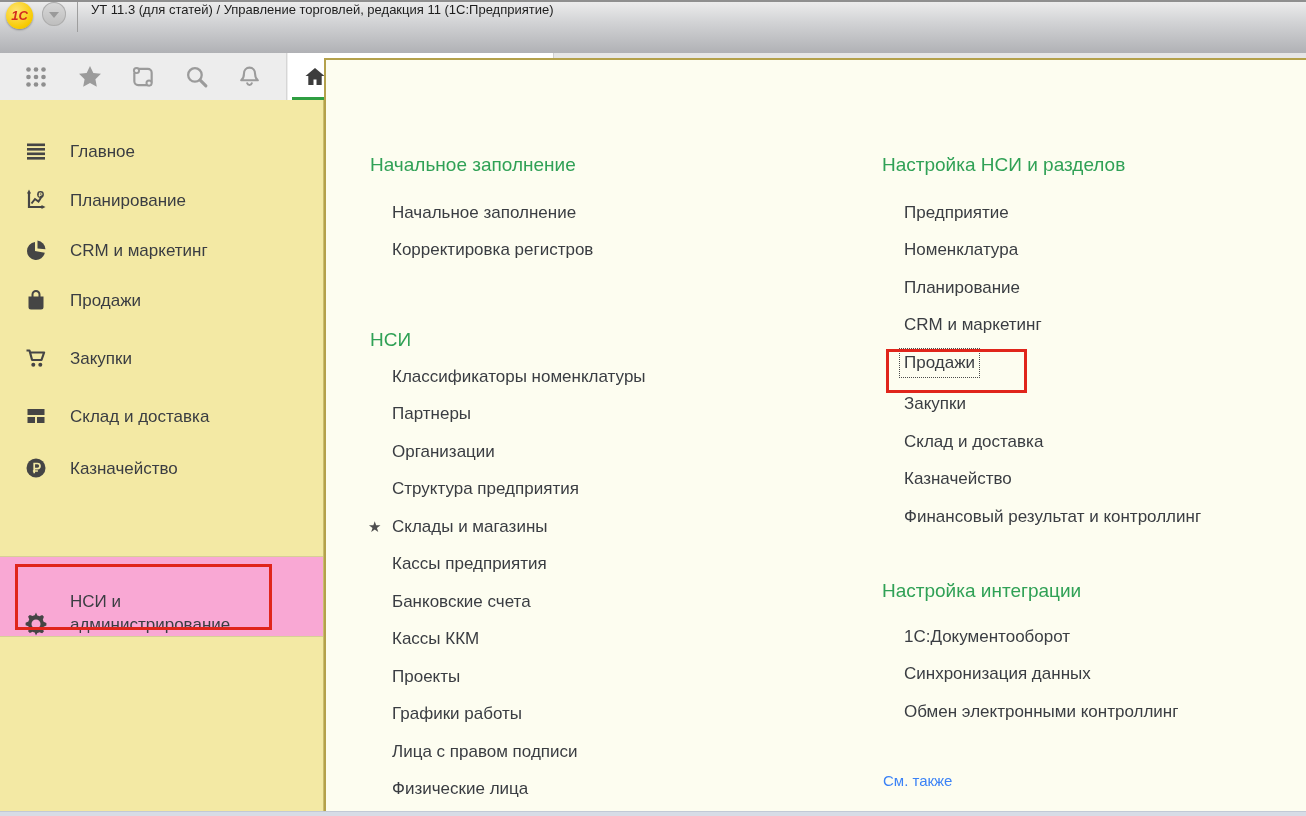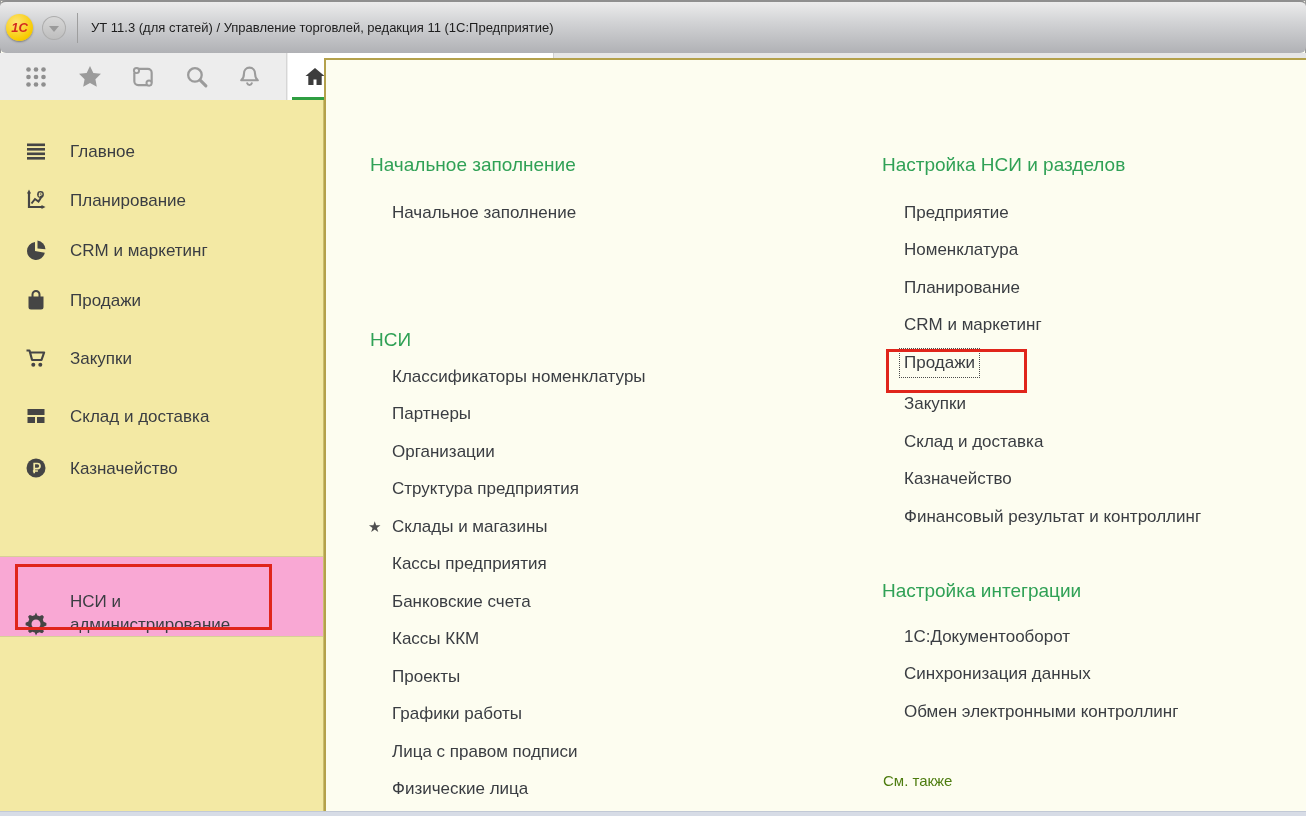--- a/index.html
+++ b/index.html
@@ -6,21 +6,21 @@
   .screen{
     position:relative;width:1306px;height:816px;overflow:hidden;
     background:#fdfdf0;font-family:"Liberation Sans",sans-serif;
     box-shadow:inset 0 0 0 1px #9a9a9a;
   }
   
   .titlebar{
     position:absolute;left:0;top:0;right:0;height:53px;
     background:linear-gradient(#ececec 0%,#d2d3d5 40%,#b0b1b5 100%);
     border-top:2px solid #8f8f8f;box-sizing:border-box;
-    display:flex;align-items:center;border-radius:6px;
+    display:flex;
   }
   .logo-1c{
     width:27px;height:27px;border-radius:50%;margin-left:6px;
     background:radial-gradient(circle at 38% 32%,#ffe576,#f7ca00 70%,#e0b200);
     display:flex;align-items:center;justify-content:center;
     color:#d42b1e;font-weight:bold;font-style:italic;font-size:13px;
     box-shadow:0 1px 2px rgba(0,0,0,.35);
   }
   .menu-btn{
     width:24px;height:24px;border-radius:50%;margin-left:9px;
@@ -81,21 +81,21 @@
   .menu-item{
     height:37.5px;display:flex;align-items:center;margin-left:22px;
     font-size:17px;color:#3a3d42;white-space:nowrap;cursor:pointer;position:relative;
   }
   .menu-item.mt4{margin-top:4px;}
   .menu-item .star{
     position:absolute;left:-24px;top:50%;transform:translateY(-50%);
     font-size:15px;color:#4f4f4f;
   }
   .menu-item.focused > .itm-label{outline:1px dotted #4a4a4a;outline-offset:4px;}
-  .see-also{position:absolute;font-size:15px;color:#4d7c0f;white-space:nowrap;}
+  .see-also{position:absolute;font-size:15px;color:#3b82f6;white-space:nowrap;}
   
   .ann{position:absolute;border:3px solid #e0251b;box-sizing:border-box;z-index:20;pointer-events:none;}
   .ann-sidebar{left:15px;top:564px;width:257px;height:66px;}
   .ann-prodazhi{left:886px;top:349px;width:141px;height:44px;}
   .bottom-edge{
     position:absolute;left:0;bottom:0;right:0;height:5px;
     background:#d7dce6;border-top:1px solid #c2c9d6;box-sizing:border-box;z-index:8;
   }
   svg{display:block;}
 </style>
@@ -262,20 +262,23 @@
   </div>
 
   <div class="popup">
 
     <div class="group" style="left:44px;top:94px;">
       <div class="group-header">Начальное заполнение</div>
       <div class="group-items">
         <div class="menu-item">
           <span class="itm-label">Начальное заполнение</span>
         </div>
+        <div class="menu-item">
+          <span class="itm-label">Корректировка регистров</span>
+        </div>
       </div>
     </div>
 
     <div class="group" style="left:44px;top:269px;">
       <div class="group-header">НСИ</div>
       <div class="group-items tight">
         <div class="menu-item">
           <span class="itm-label">Классификаторы номенклатуры</span>
         </div>
         <div class="menu-item">

